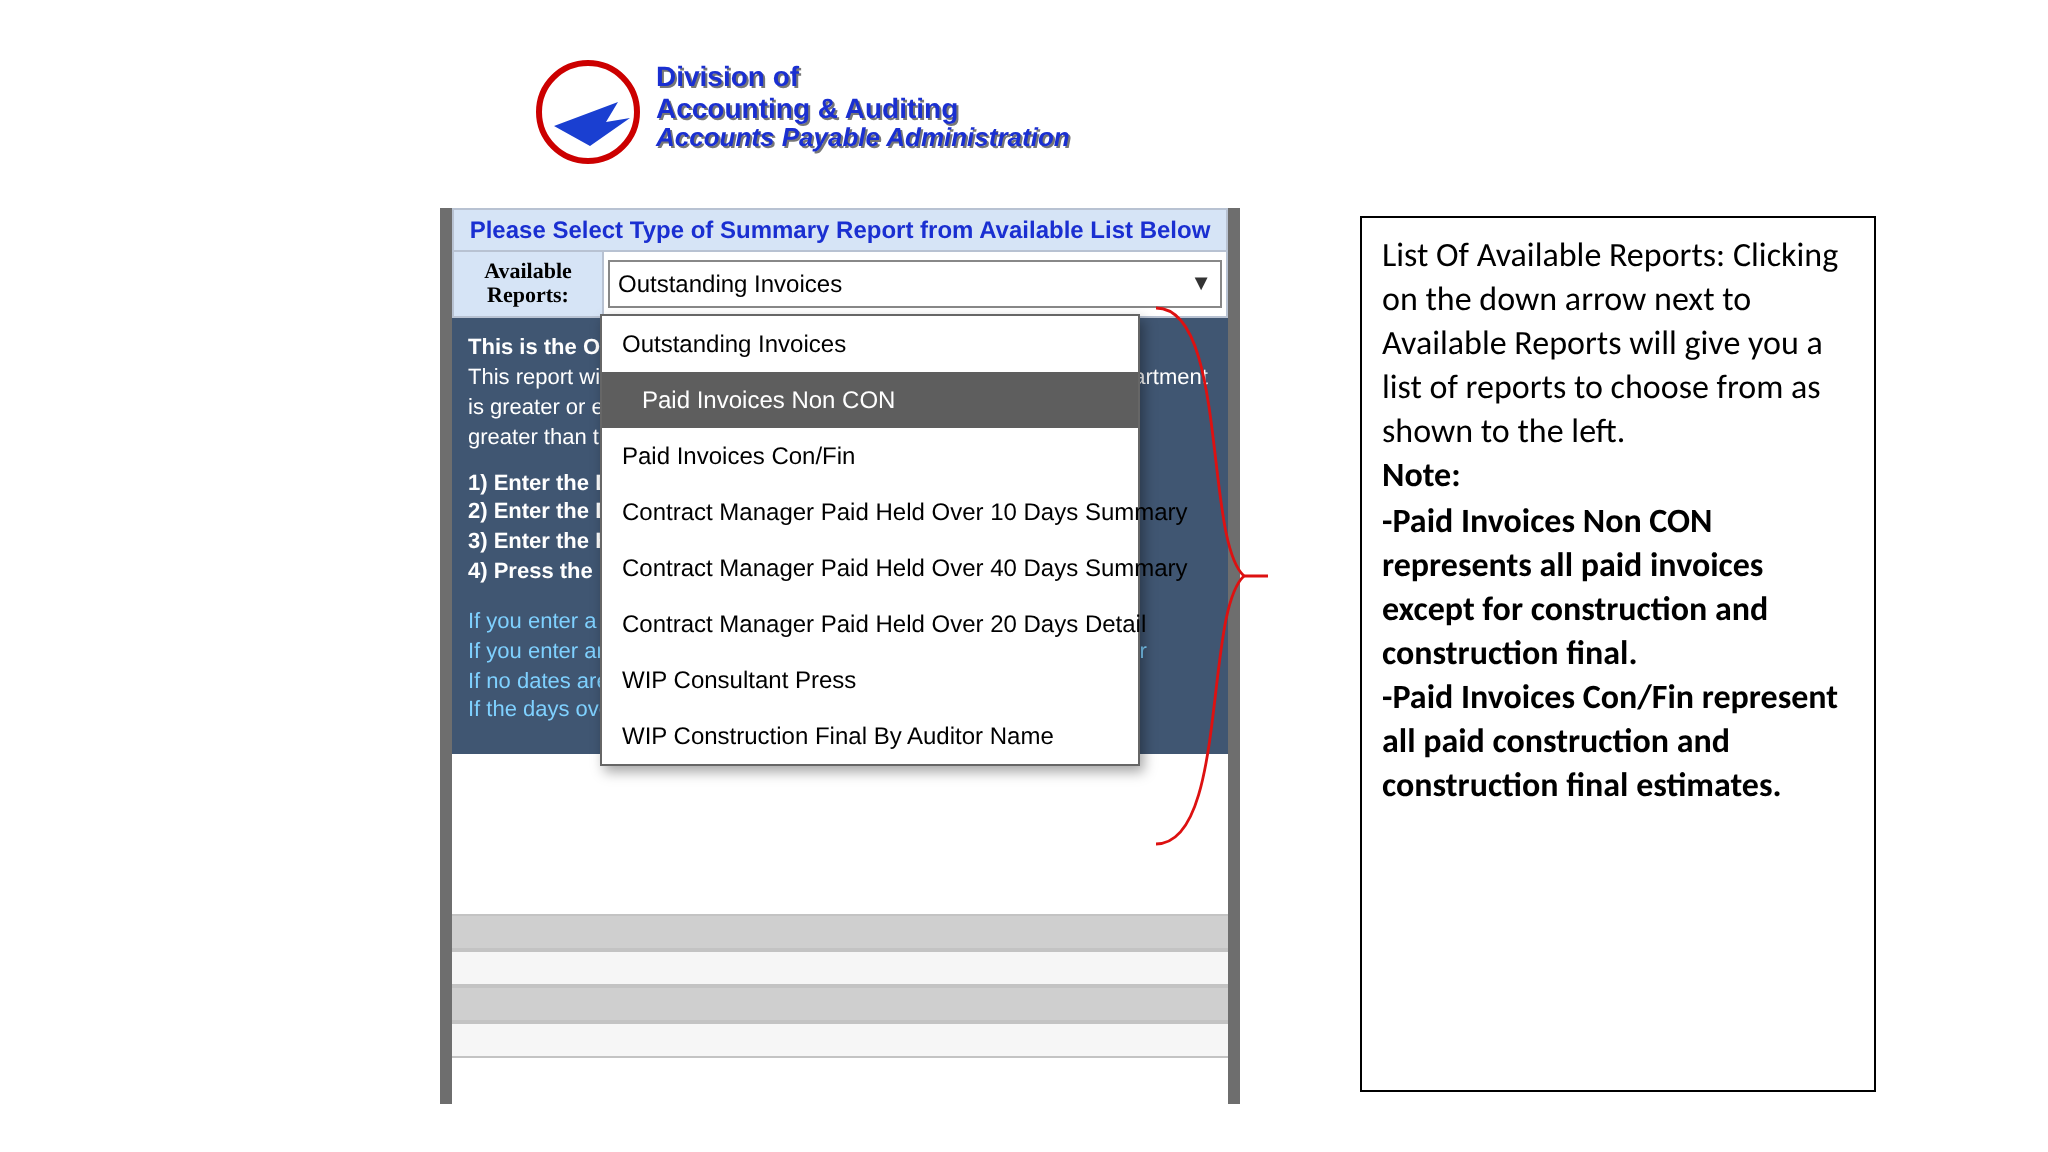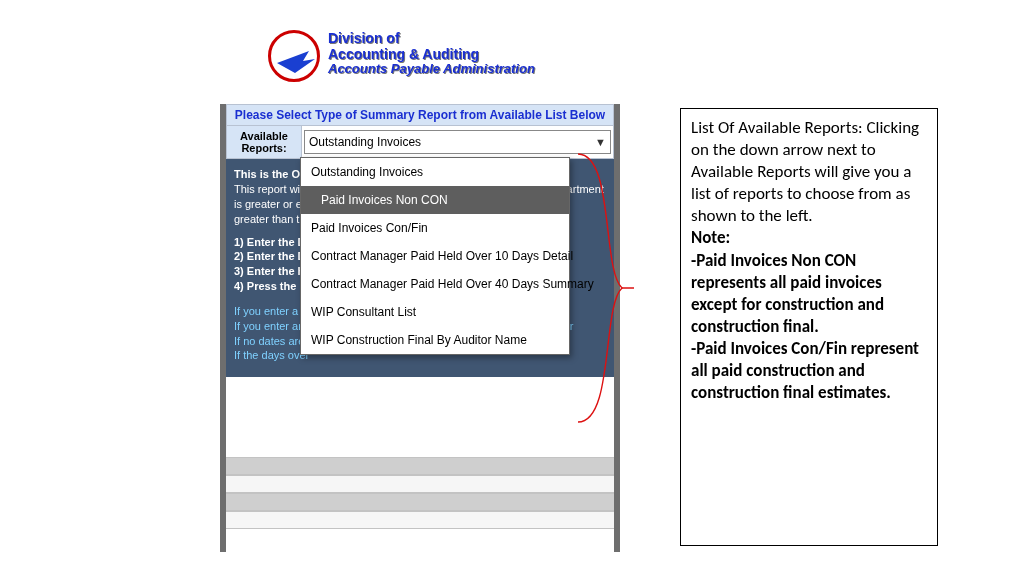--- a/index.html
+++ b/index.html
@@ -70,20 +70,21 @@
   }
   .select-label{
     width:70px;
     background:#d6e4f6;
     font-size:11px;
     font-weight:bold;
     text-align:center;
     padding:4px 2px;
     border-right:1px solid #b8c2d2;
     line-height:1.1;
+    font-family:Liberation Serif, serif;
   }
   .select-box{
     flex:1;
     position:relative;
   }
   .select-face{
     height:22px;
     border:1px solid #888;
     margin:2px;
     display:flex;
@@ -220,23 +221,24 @@
   <div class="gray-band dark"></div>
   <div class="gray-band"></div>
   <div style="height:30px"></div>
 
 </div>
 
 <div class="dropdown">
   <div class="opt">Outstanding Invoices</div>
   <div class="opt selected">Paid Invoices Non CON</div>
   <div class="opt">Paid Invoices Con/Fin</div>
-  <div class="opt">Contract Manager Paid Held Over 10 Days Detail</div>
+  <div class="opt">Contract Manager Paid Held Over 10 Days Summary</div>
   <div class="opt">Contract Manager Paid Held Over 40 Days Summary</div>
-  <div class="opt">WIP Consultant List</div>
+  <div class="opt">Contract Manager Paid Held Over 20 Days Detail</div>
+  <div class="opt">WIP Consultant Press</div>
   <div class="opt">WIP Construction Final By Auditor Name</div>
 </div>
 
 <svg class="bracket" viewBox="0 0 60 276">
   <path d="M4,4 C40,4 28,120 48,138 C28,156 40,272 4,272" fill="none" stroke="#d11" stroke-width="1.4"></path>
   <line x1="48" y1="138" x2="100" y2="138" stroke="#d11" stroke-width="1.4"></line>
   <polygon points="96,134 106,138 96,142" fill="#d11"></polygon>
 </svg>
 
 <div class="textbox">

